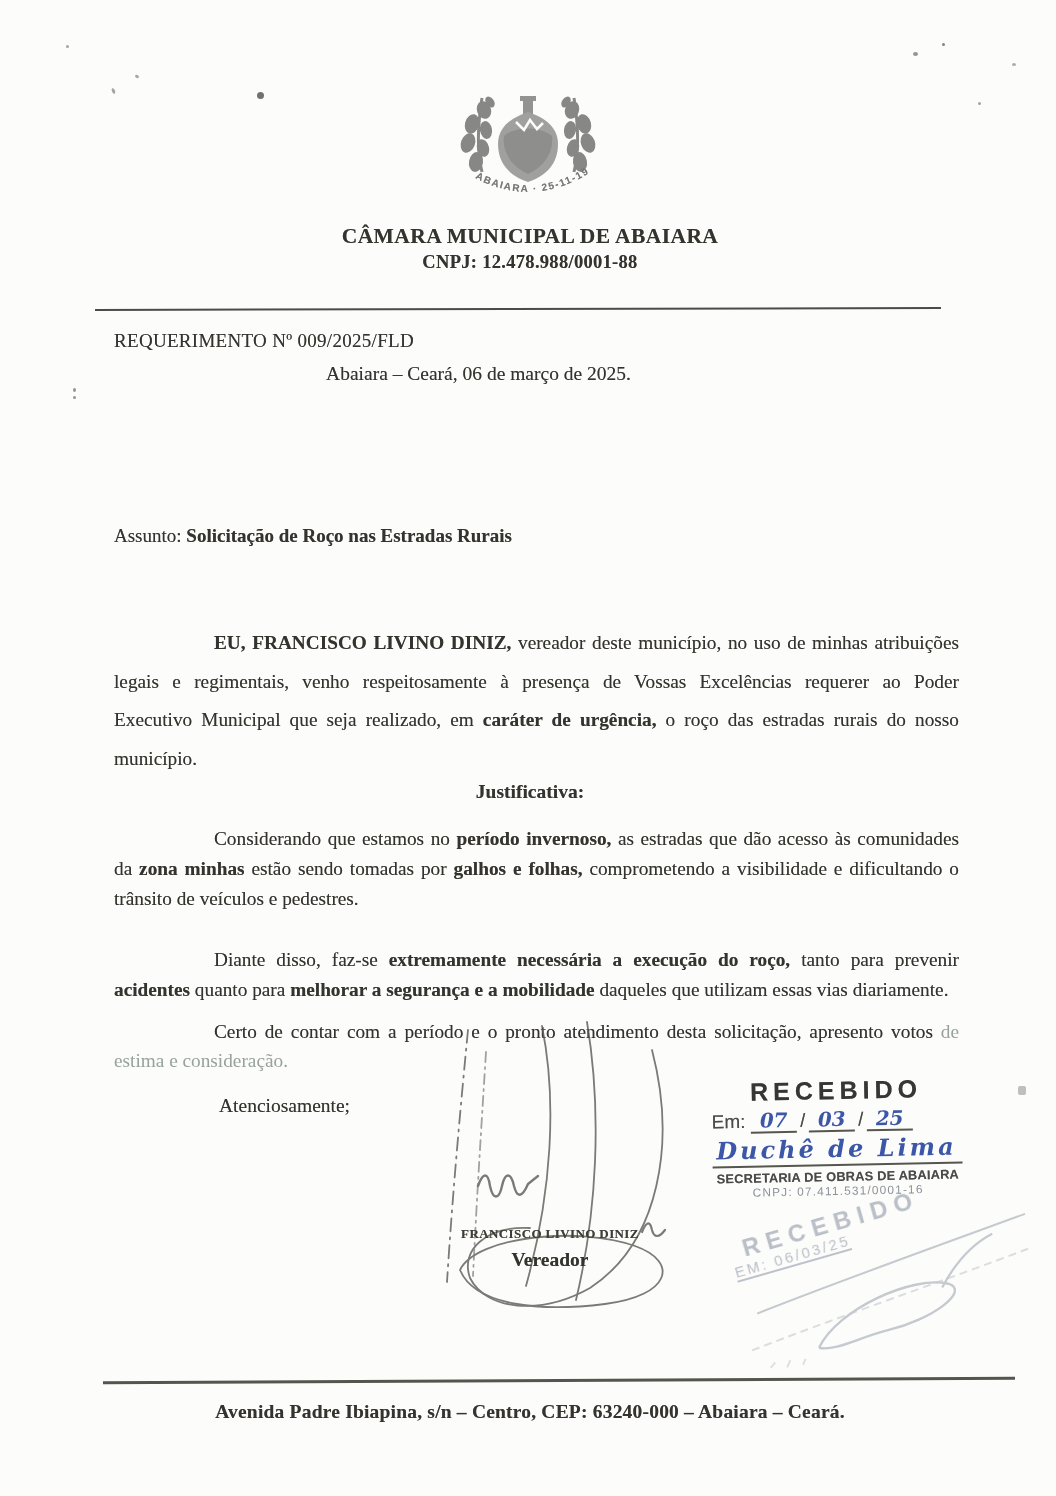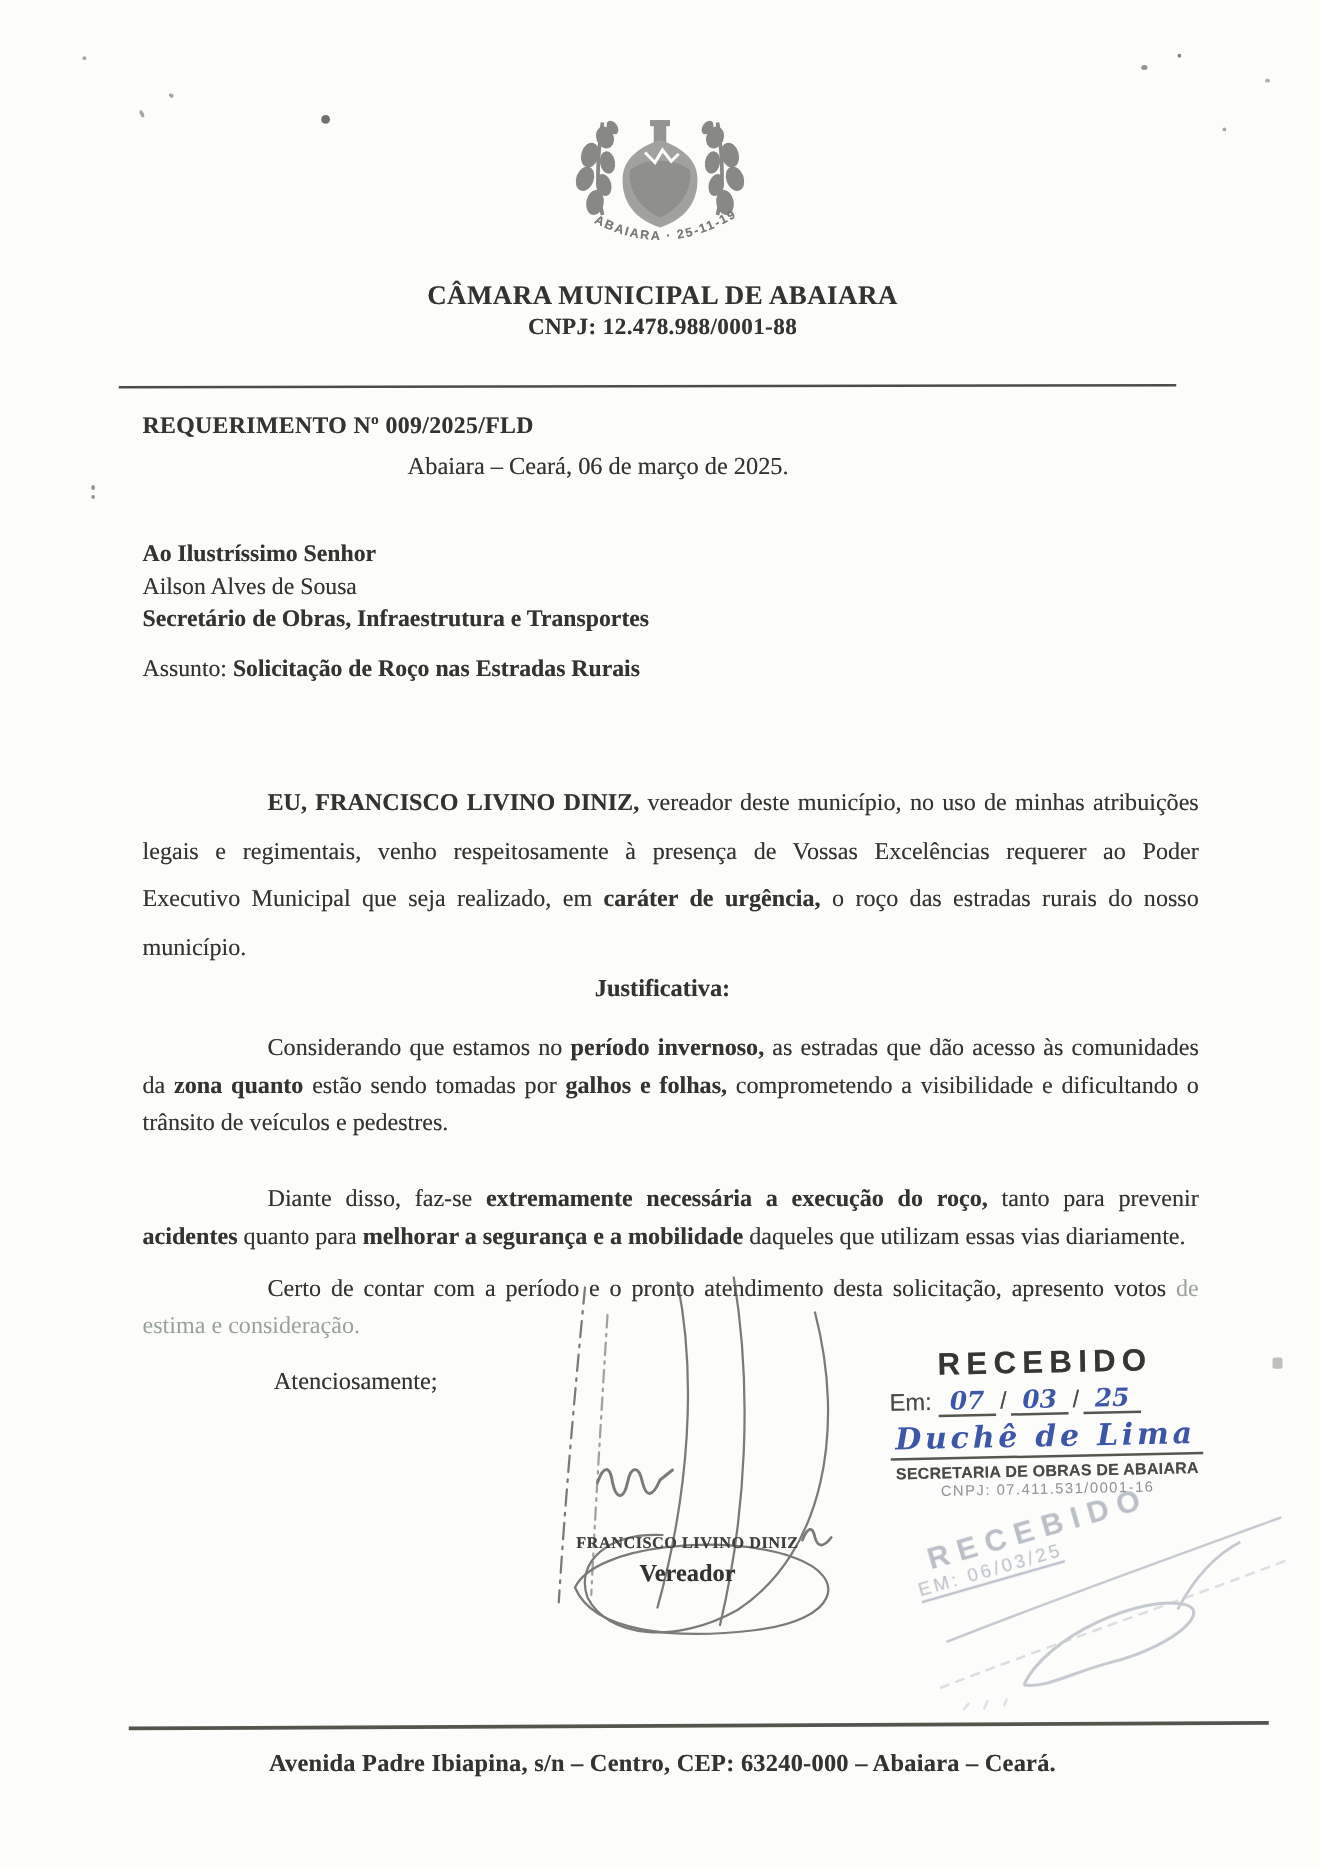--- a/index.html
+++ b/index.html
@@ -10,21 +10,21 @@
     color:#34332e;
     text-shadow:0 0 .5px rgba(55,54,48,.5);
   }
   .b{font-weight:700;}
   .abs{position:absolute;}
   .rule{position:absolute;height:0;border-top:2.5px solid #4c4b45;}
   .top-rule{top:308px;left:95px;width:846px;transform:rotate(-.12deg);}
   .foot-rule{top:1379px;left:103px;width:912px;border-top-width:3px;border-color:#55544d;transform:rotate(-.28deg);}
   .hdr-org{top:224px;left:0;width:1060px;text-align:center;font-size:21.5px;font-weight:700;letter-spacing:.4px;}
   .hdr-cnpj{top:252px;left:0;width:1060px;text-align:center;font-size:18.5px;font-weight:700;letter-spacing:.3px;}
-  .doc-number{top:330px;left:114px;font-size:19px;font-weight:700;letter-spacing:.3px;}
+  .doc-number{top:330px;left:114px;font-size:19px;font-weight:400;letter-spacing:.3px;}
   .doc-date{top:363px;left:0;width:957px;text-align:center;font-size:19.5px;}
   .addressee{top:431px;left:114px;font-size:19px;line-height:26px;}
   .subject{top:525px;left:114px;font-size:19px;text-align:right;}
   .para{position:absolute;left:114px;width:845px;margin:0;text-align:justify;font-size:19.3px;}
   .p1{top:624px;line-height:38.5px;text-indent:100px;word-spacing:1.5px;}
   .just-title{top:781px;left:0;width:1060px;text-align:center;font-size:19.5px;}
   .p2{top:824px;line-height:30px;text-indent:100px;}
   .p3{top:921px;line-height:30px;text-indent:100px;margin-top:24px;}
   .p4{top:1017px;line-height:29px;text-indent:100px;}
   .faded{color:#97a29b;text-shadow:none;}
@@ -112,33 +112,28 @@
     </g>
   </svg>
 
   <div class="abs hdr-org">CÂMARA MUNICIPAL DE ABAIARA</div>
   <div class="abs hdr-cnpj">CNPJ: 12.478.988/0001-88</div>
   <div class="rule top-rule"></div>
 
   <div class="abs doc-number">REQUERIMENTO Nº 009/2025/FLD</div>
   <div class="abs doc-date">Abaiara – Ceará, 06 de março de 2025.</div>
 
-  <div class="abs addressee">
-    <div class="b">Ao Ilustríssimo Senhor</div>
-    <div>Ailson Alves de Sousa</div>
-    <div class="b">Secretário de Obras, Infraestrutura e Transportes</div>
-  </div>
 
   <div class="abs subject"><span>Assunto:</span> <span class="b">Solicitação de Roço nas Estradas Rurais</span></div>
 
   <p class="para p1"><span class="b">EU, FRANCISCO LIVINO DINIZ,</span><span> vereador deste município, no uso de minhas atribuições legais e regimentais, venho respeitosamente à presença de Vossas Excelências requerer ao Poder Executivo Municipal que seja realizado, em </span><span class="b">caráter de urgência,</span><span> o roço das estradas rurais do nosso município.</span></p>
 
   <div class="abs just-title b">Justificativa:</div>
 
-  <p class="para p2"><span>Considerando que estamos no </span><span class="b">período invernoso,</span><span> as estradas que dão acesso às comunidades da </span><span class="b">zona quanto</span><span> estão sendo tomadas por </span><span class="b">galhos e folhas,</span><span> comprometendo a visibilidade e dificultando o trânsito de veículos e pedestres.</span></p>
+  <p class="para p2"><span>Considerando que estamos no </span><span class="b">período invernoso,</span><span> as estradas que dão acesso às comunidades da </span><span class="b">zona minhas</span><span> estão sendo tomadas por </span><span class="b">galhos e folhas,</span><span> comprometendo a visibilidade e dificultando o trânsito de veículos e pedestres.</span></p>
 
   <p class="para p3"><span>Diante disso, faz-se </span><span class="b">extremamente necessária a execução do roço,</span><span> tanto para prevenir </span><span class="b">acidentes</span><span> quanto para </span><span class="b">melhorar a segurança e a mobilidade</span><span> daqueles que utilizam essas vias diariamente.</span></p>
 
   <p class="para p4"><span>Certo de contar com a período e o pronto atendimento desta solicitação, apresento votos </span><span class="faded">de estima e consideração.</span></p>
 
   <div class="abs closing">Atenciosamente;</div>
 
   <svg class="abs" style="top:1020px;left:390px" width="300" height="295" viewBox="0 0 300 295">
     <g fill="none" stroke="#5b5a55" stroke-width="1.8" stroke-linecap="round" opacity=".8">
       <path d="M78 10 C 70 92, 62 182, 57 262" stroke-dasharray="13 6 2 6"></path>

